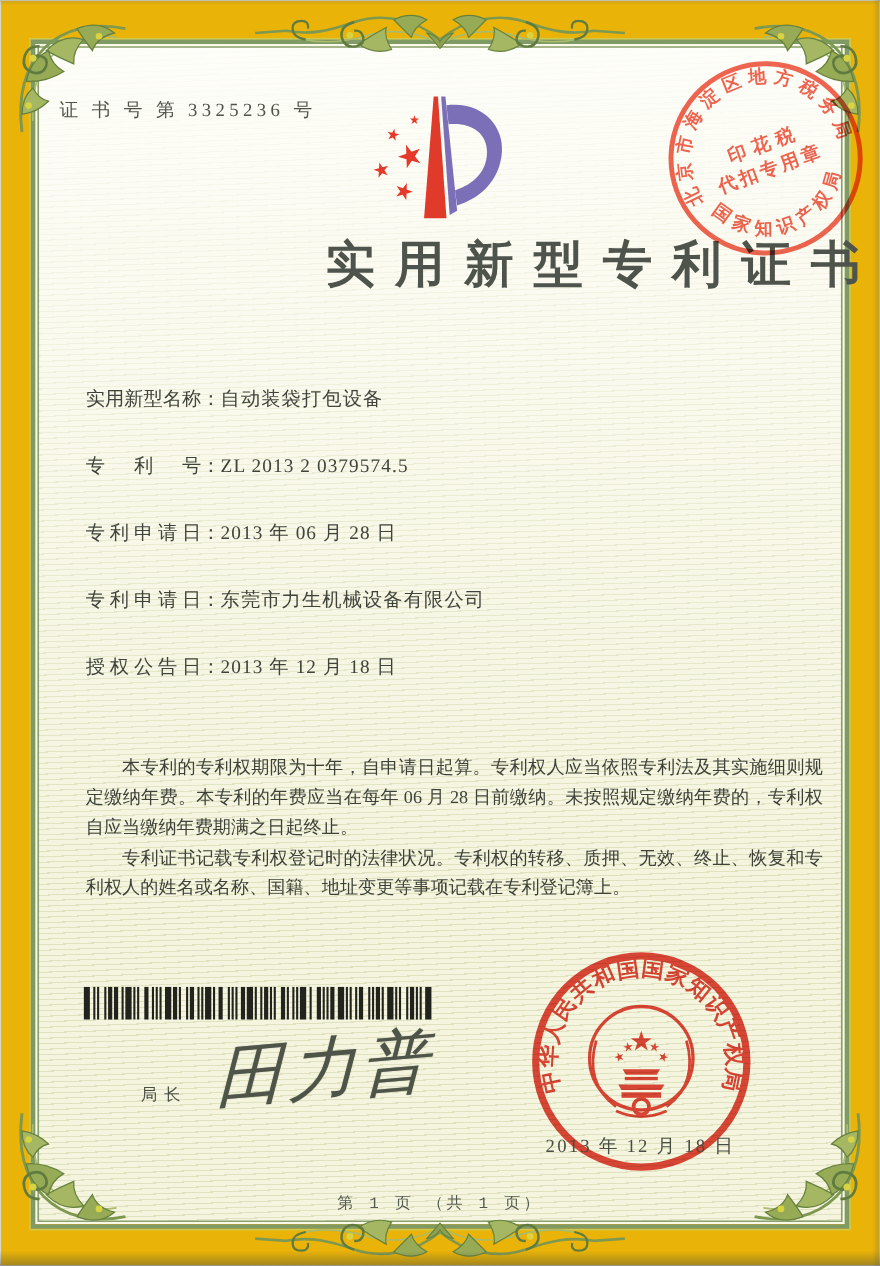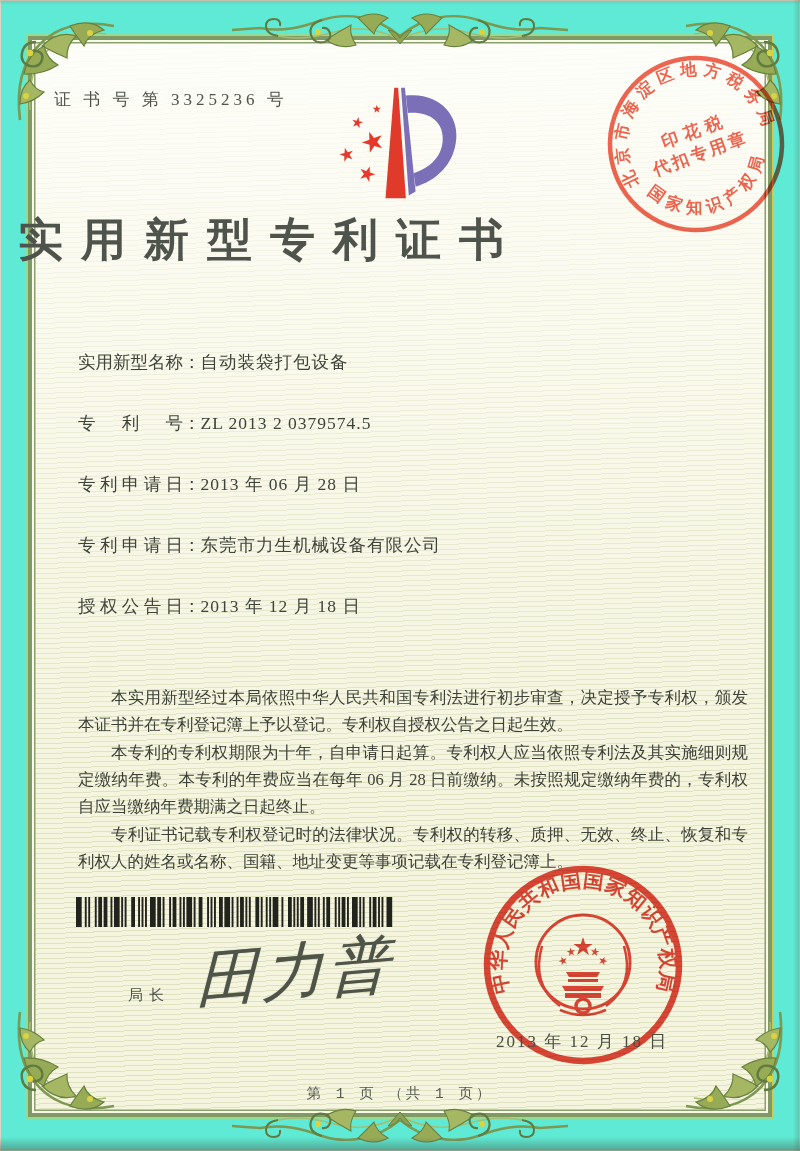--- a/index.html
+++ b/index.html
@@ -1,18 +1,18 @@
 <!DOCTYPE html>
 <html><head>
 <meta charset="utf-8">
 <style>
   html,body{margin:0;padding:0;background:#e8e6da;}
   .page{
     position:relative;width:800px;height:1151px;margin:0 auto;
-    background:#5eead4;overflow:hidden;
+    background:#eab308;overflow:hidden;
     font-family:"Liberation Serif", serif;color:#44483e;
     box-shadow:inset 0 0 0 1px #d8d6c6;
   }
   
   .frame{
     position:absolute;left:28px;right:28px;top:36px;bottom:34px;
     border:4px solid #7f9a64;
     box-shadow:0 0 0 1.5px #cfc94f, inset 0 0 0 2px #fbfae8, inset 0 0 0 3.5px #8aa06f;
     z-index:1;
   }
@@ -31,21 +31,21 @@
   .orn.bl{left:6px;top:1008px;transform:scaleY(-1);}
   .orn.br{right:6px;top:1008px;transform:scale(-1,-1);}
   .flr{position:absolute;left:50%;z-index:2;}
   .flr.top{top:6px;transform:translateX(-50%);}
   .flr.bottom{top:1090px;transform:translateX(-50%) scaleY(-1);}
   
   .cert-no{position:absolute;left:54px;top:88px;font-size:17px;letter-spacing:4px;color:#4f534a;z-index:3;}
   .logo{position:absolute;left:334px;top:82px;z-index:3;}
   .stamp{position:absolute;left:598px;top:46px;z-index:6;mix-blend-mode:multiply;opacity:.85;}
   .title{
-    position:absolute;left:0;right:0;top:210px;text-align:left;
+    position:absolute;left:0;right:0;top:210px;text-align:right;
     font-size:45px;font-weight:bold;color:#4e534b;letter-spacing:18px;text-indent:18px;z-index:3;
   }
   .fields{position:absolute;left:78px;right:56px;top:352px;z-index:3;font-size:17.5px;color:#3f4339;}
   .field{height:20px;line-height:20px;margin-bottom:41px;white-space:nowrap;}
   .f-label{display:inline-block;width:105px;text-align:justify;text-align-last:justify;vertical-align:top;}
   .f-colon{display:inline-block;vertical-align:top;}
   .f-value{letter-spacing:1px;}
   .paras{position:absolute;left:78px;right:52px;top:684px;z-index:3;font-size:16.5px;line-height:27px;color:#3d4137;text-align:justify;}
   .paras p{margin:0 0 1px 0;text-indent:2em;}
   .barcode{position:absolute;left:76px;top:897px;z-index:3;}
@@ -170,21 +170,20 @@
     </div>
     <div class="field">
       <span class="f-label">专利申请日</span><span class="f-colon">：</span><span class="f-value">东莞市力生机械设备有限公司</span>
     </div>
     <div class="field">
       <span class="f-label">授权公告日</span><span class="f-colon">：</span><span class="f-value">2013 年 12 月 18 日</span>
     </div>
   </div>
 
   <div class="paras">
-    <p>本实用新型经过本局依照中华人民共和国专利法进行初步审查，决定授予专利权，颁发本证书并在专利登记簿上予以登记。专利权自授权公告之日起生效。</p>
     <p>本专利的专利权期限为十年，自申请日起算。专利权人应当依照专利法及其实施细则规定缴纳年费。本专利的年费应当在每年 06 月 28 日前缴纳。未按照规定缴纳年费的，专利权自应当缴纳年费期满之日起终止。</p>
     <p>专利证书记载专利权登记时的法律状况。专利权的转移、质押、无效、终止、恢复和专利权人的姓名或名称、国籍、地址变更等事项记载在专利登记簿上。</p>
   </div>
 
   <svg class="barcode" width="318" height="30" viewBox="0 0 318 30">
       <rect x="0" y="0" width="5.699999999999999" height="30" fill="#23231d"></rect>
       <rect x="8.799999999999999" y="0" width="1.9" height="30" fill="#23231d"></rect>
       <rect x="12.25" y="0" width="1.9" height="30" fill="#23231d"></rect>
       <rect x="18.8" y="0" width="1.9" height="30" fill="#23231d"></rect>
       <rect x="22.25" y="0" width="3.8" height="30" fill="#23231d"></rect>

